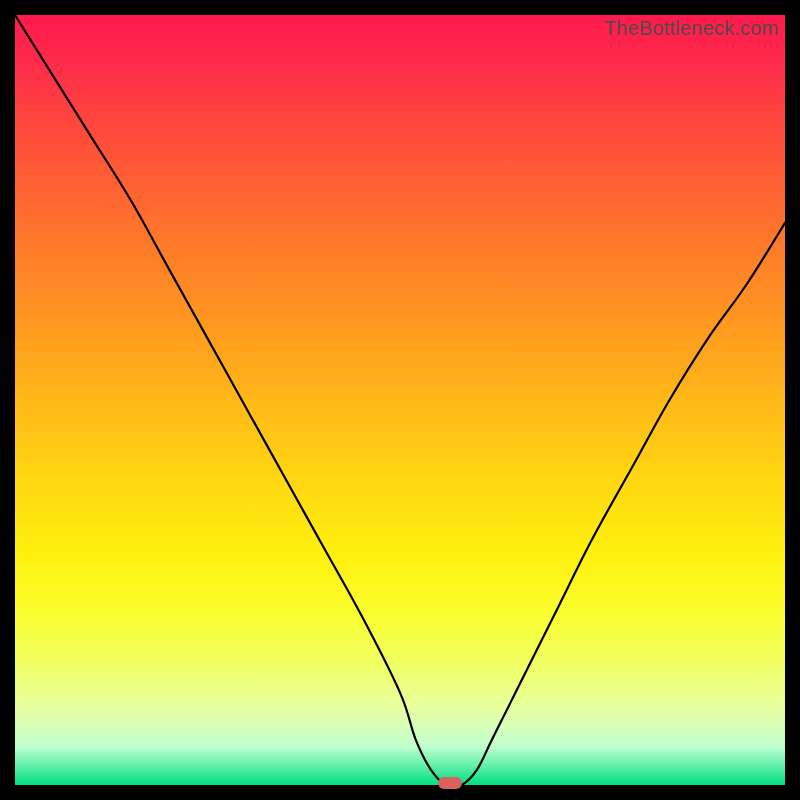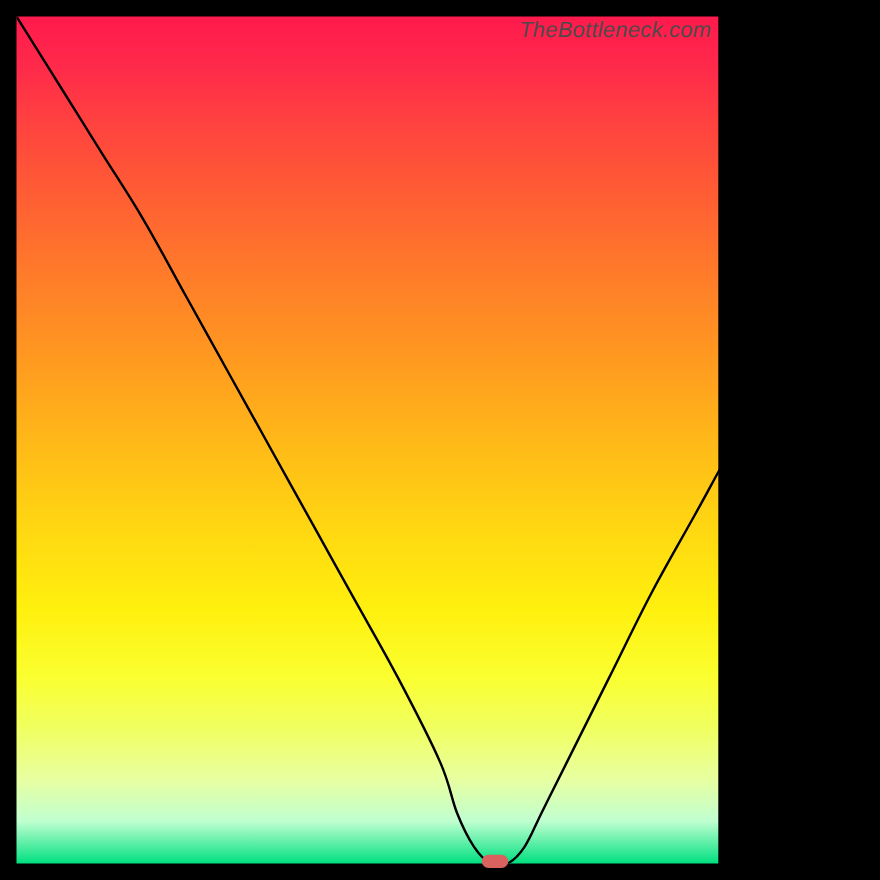--- a/index.html
+++ b/index.html
@@ -14,39 +14,38 @@
   .container {
     position: relative;
     width: 800px;
     height: 800px;
     background: #000;
   }
   .plot-area {
     position: absolute;
     left: 15px;
     top: 15px;
-    width: 638px;
+    width: 770px;
     height: 770px;
     background: linear-gradient(to bottom,
       #ff1a4d 0%,
       #ff2a4a 6%,
       #ff4040 12%,
       #ff5a35 20%,
       #ff7a2a 30%,
       #ff9820 40%,
       #ffb818 50%,
       #ffd612 60%,
       #fff00e 70%,
       #faff30 78%,
       #f0ff60 84%,
       #e8ffa0 90%,
       #c0ffd0 95%,
       #00e080 100%
     );
-    font-style: italic;
   }
   .watermark {
     position: absolute;
     top: 2px;
     right: 6px;
     color: #4a4a4a;
     font-size: 20px;
     letter-spacing: 0.2px;
     z-index: 5;
   }

